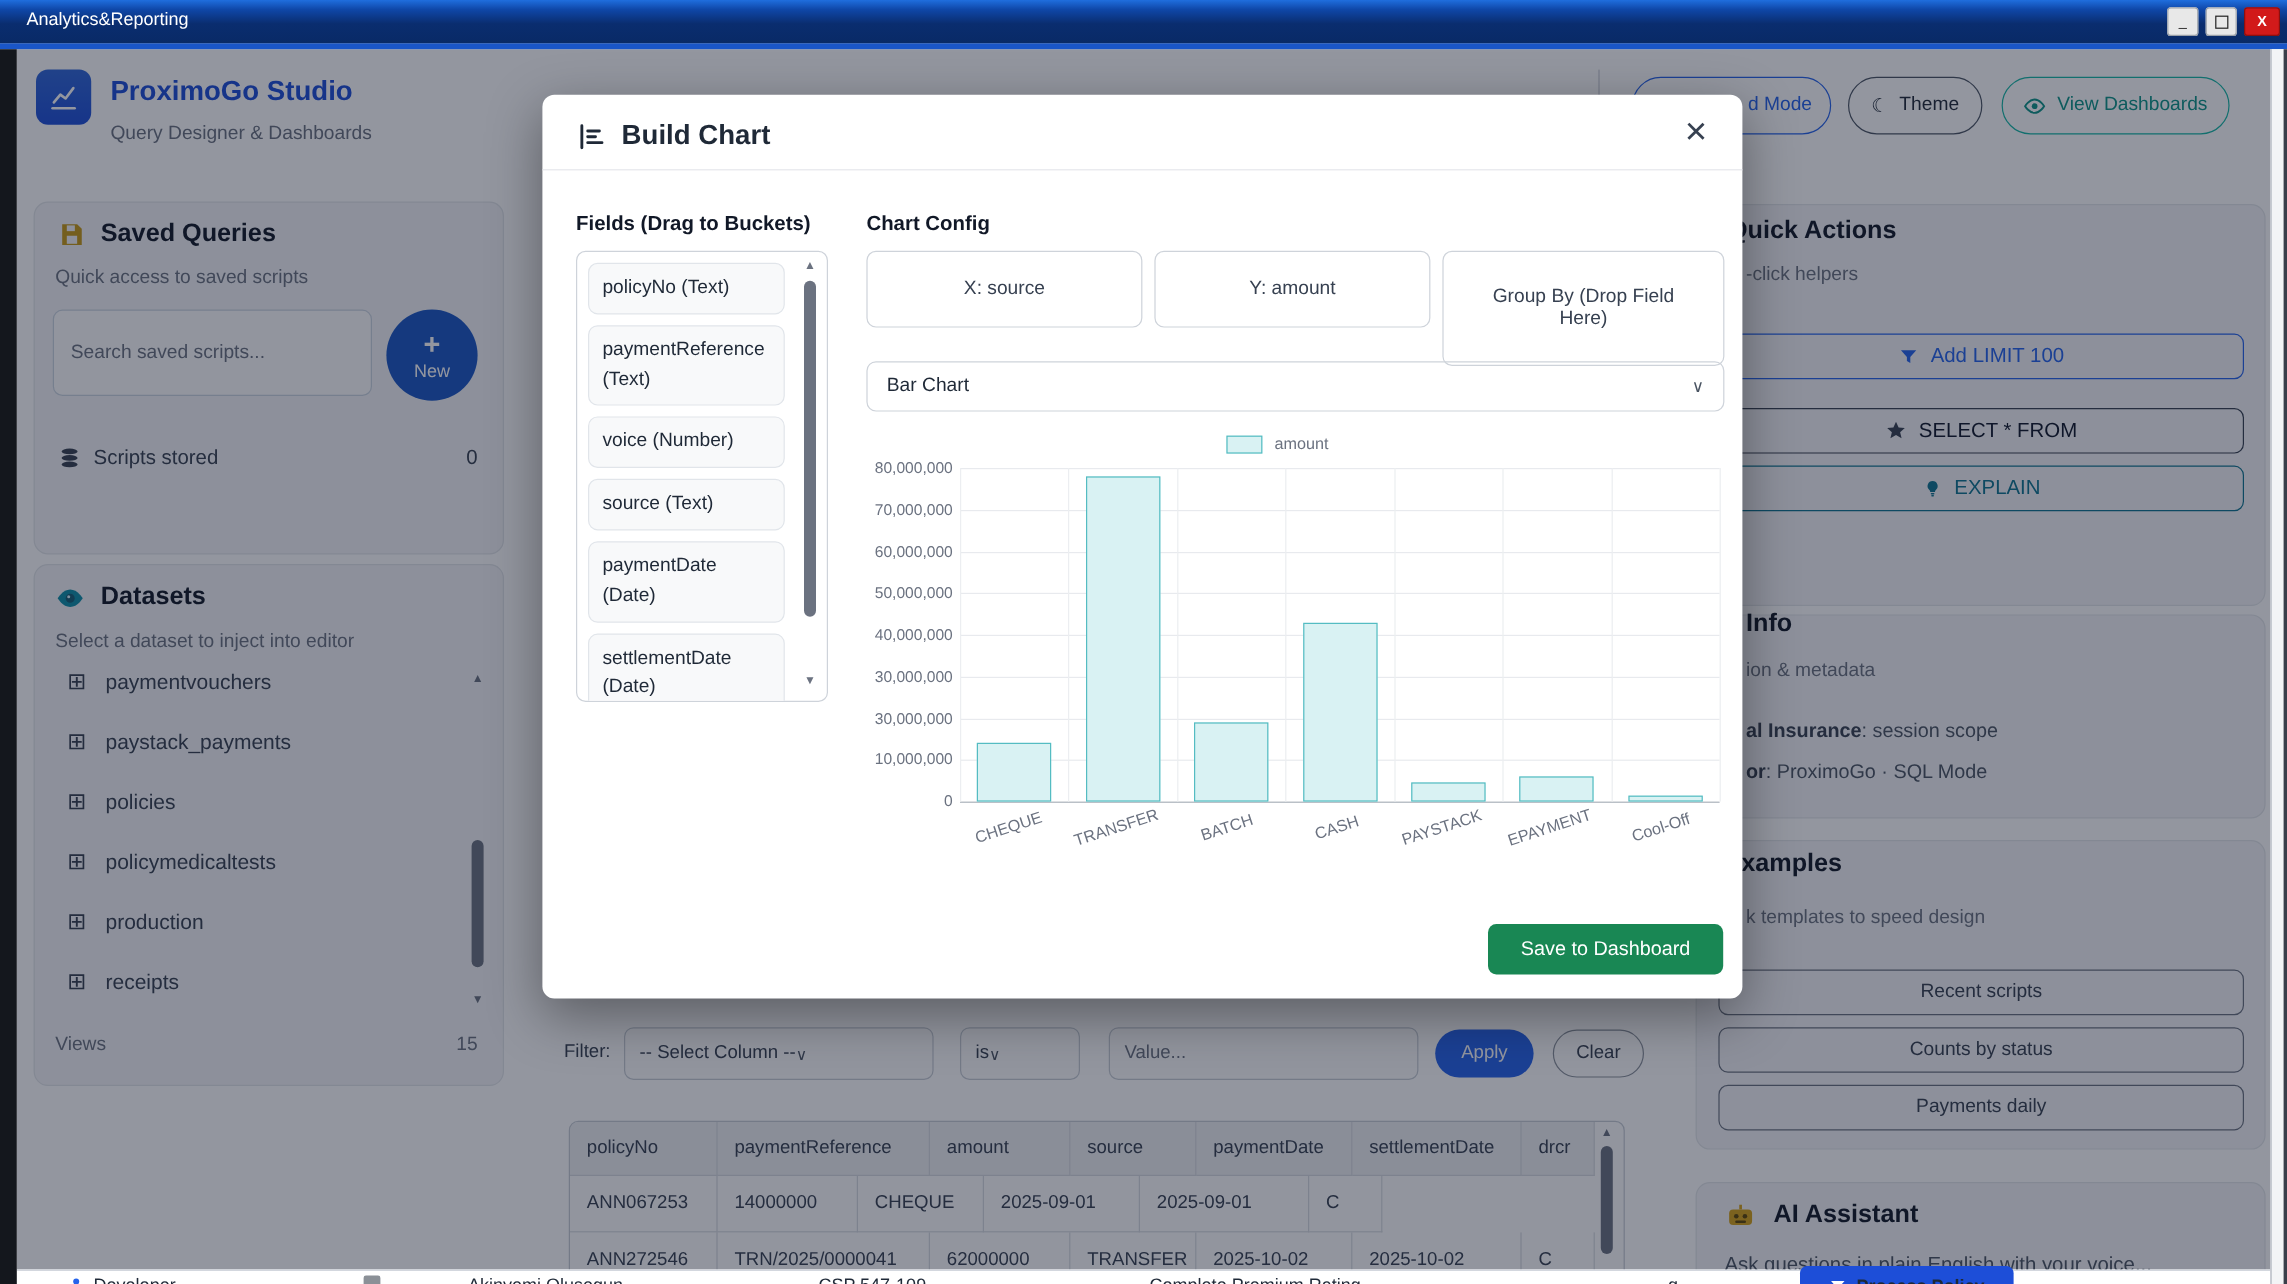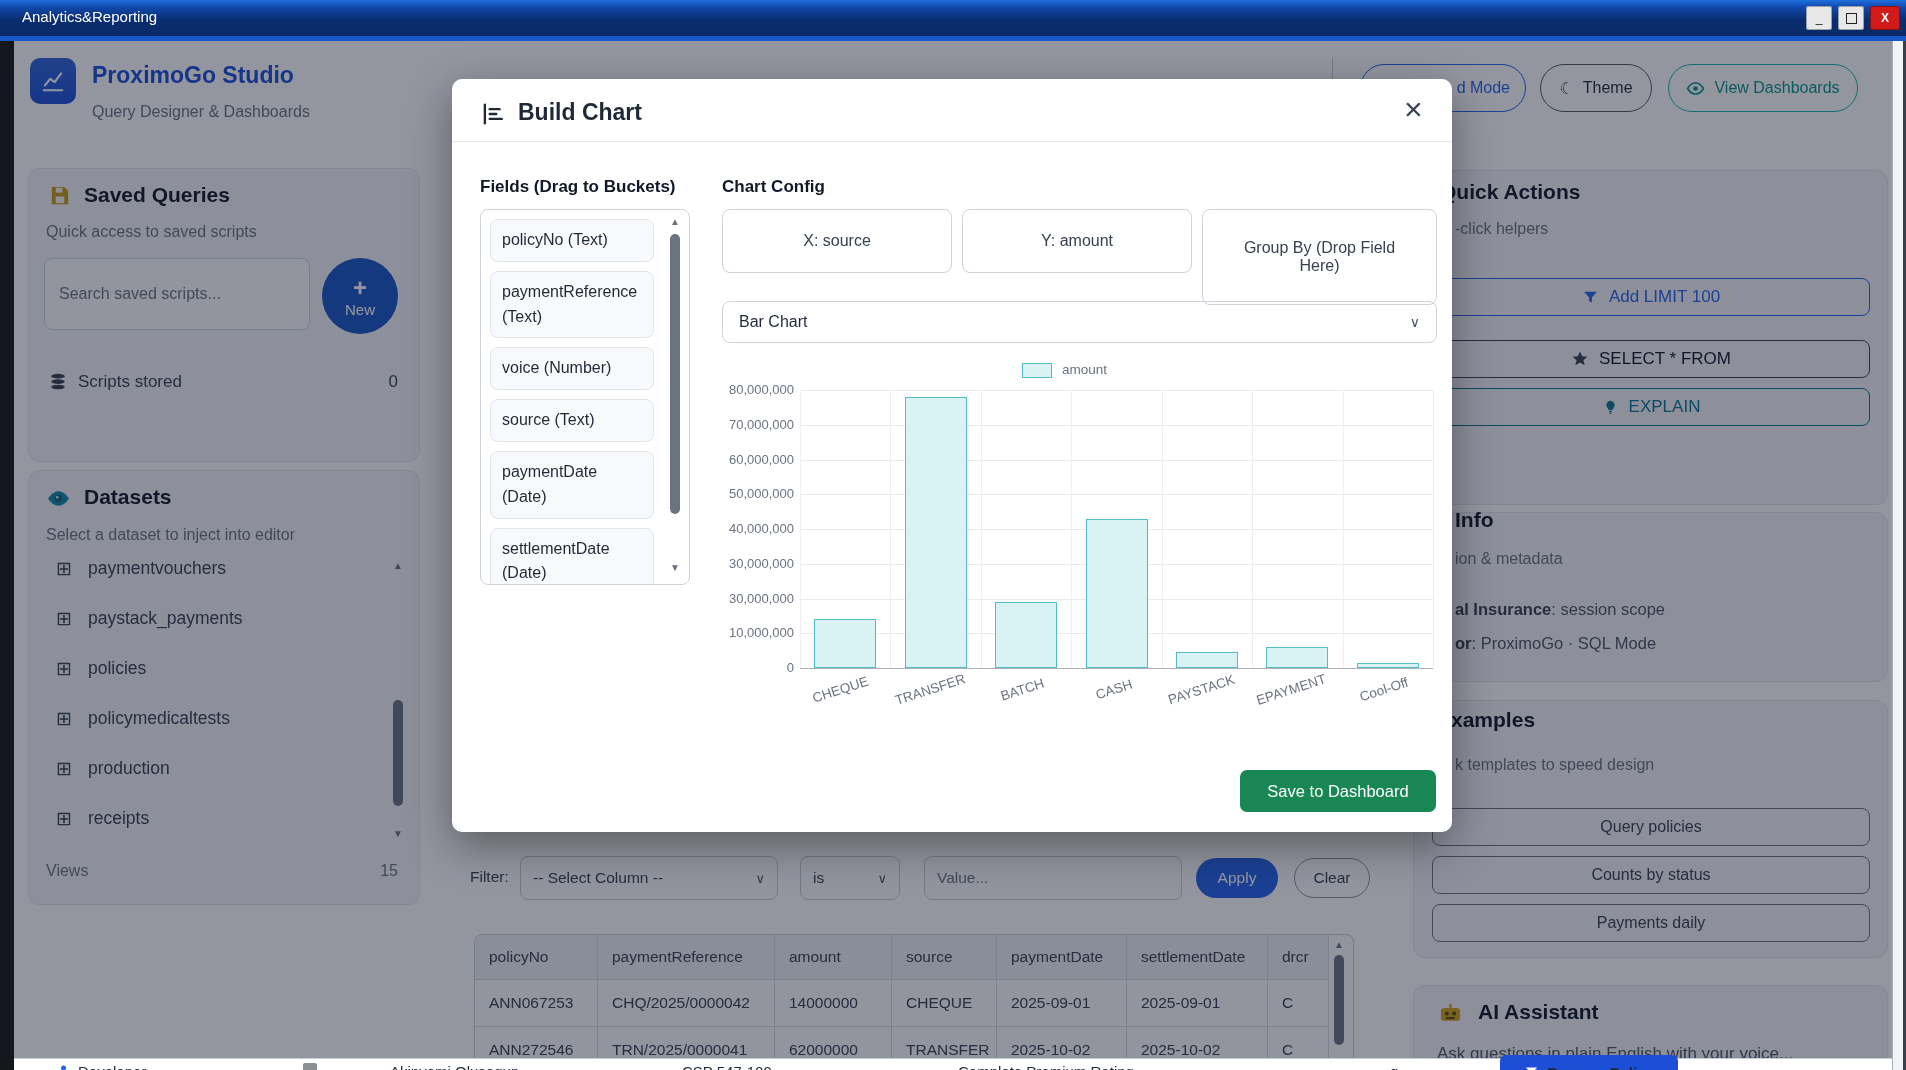--- a/index.html
+++ b/index.html
@@ -55,21 +55,21 @@
   .ds-item{position:absolute;left:12px;height:28px;display:flex;align-items:center;gap:16px;
      font-size:17.5px;color:#374151}
   .ds-item .gi{font-size:19px;color:#374151}
   .sb-arrow{position:absolute;font-size:10px;color:#6b7280;width:12px;text-align:center}
   .sb-thumb{position:absolute;width:10px;border-radius:5px;background:#6b7280}
   #ds-views{left:46px;top:862px;font-size:16px;color:#6b7280}
   #ds-views-val{left:44px;top:862px;width:354px;text-align:right;font-size:16px;color:#6b7280}
   
   #flt-label{left:470px;top:868px;font-size:15.5px;color:#374151}
   .selbox{border:1px solid #c6ccd4;border-radius:8px;background:#fdfdfd;box-sizing:border-box;
-     display:flex;align-items:center;justify-content:space-between;padding:0 12px;font-size:15.5px;color:#374151}
+     display:flex;align-items:center;justify-content:flex-start;padding:0 12px;font-size:15.5px;color:#374151}
   #flt-col{left:520px;top:856px;width:258px;height:44px}
   #flt-op{left:800px;top:856px;width:100px;height:44px}
   #flt-val{left:924px;top:856px;width:258px;height:44px;border:1px solid #c6ccd4;border-radius:8px;
      box-sizing:border-box;background:#fdfdfd;font-size:15.5px;color:#374151;padding:0 12px;outline:none}
   #flt-val::placeholder{color:#6b7280}
   #btn-apply{left:1196px;top:858px;width:82px;height:40px;border-radius:20px;background:#2563eb;color:#fff;
      display:flex;align-items:center;justify-content:center;font-size:15.5px}
   #btn-clear{left:1294px;top:858px;width:76px;height:40px;border-radius:20px;border:1px solid #8b929c;
      box-sizing:border-box;color:#374151;display:flex;align-items:center;justify-content:center;font-size:15.5px}
   #tbl-wrap{left:474px;top:934px;width:880px;height:136px;background:#fdfdfd;border:1px solid #c6ccd4;
@@ -267,21 +267,20 @@
         <div class="tcell" style="width: 123px; font-weight: normal;">policyNo</div>
         <div class="tcell" style="width: 177px; font-weight: normal;">paymentReference</div>
         <div class="tcell" style="width: 117px; font-weight: normal;">amount</div>
         <div class="tcell" style="width: 105px; font-weight: normal;">source</div>
         <div class="tcell" style="width: 130px; font-weight: normal;">paymentDate</div>
         <div class="tcell" style="width: 141px; font-weight: normal;">settlementDate</div>
         <div class="tcell" style="width: 61px; font-weight: normal;">drcr</div>
       </div>
       <div class="trow" style="top: 45px; height: 47px; width: 854px;">
         <div class="tcell" style="width: 123px;">ANN067253</div>
-        <div class="tcell" style="width: 177px;">CHQ/2025/0000042</div>
         <div class="tcell" style="width: 117px;">14000000</div>
         <div class="tcell" style="width: 105px;">CHEQUE</div>
         <div class="tcell" style="width: 130px;">2025-09-01</div>
         <div class="tcell" style="width: 141px;">2025-09-01</div>
         <div class="tcell" style="width: 61px;">C</div>
       </div>
       <div class="trow" style="top: 92px; height: 47px; width: 854px;">
         <div class="tcell" style="width: 123px;">ANN272546</div>
         <div class="tcell" style="width: 177px;">TRN/2025/0000041</div>
         <div class="tcell" style="width: 117px;">62000000</div>
@@ -334,21 +333,21 @@
   <b>al Insurance</b><span>: session scope</span>
 </div>
 <div class="abs info-line" style="top:634px">
   <b>or</b><span>: ProximoGo · SQL Mode</span>
 </div>
 
 <div class="abs card" id="card-ex"></div>
 <div class="abs" id="ex-title">Examples</div>
 <div class="abs" id="ex-sub">k templates to speed design</div>
 <div id="ex-btns">
-    <div class="abs ex-btn" style="top: 808px;">Query policies</div>
+    <div class="abs ex-btn" style="top: 808px;">Recent scripts</div>
     <div class="abs ex-btn" style="top: 856px;">Counts by status</div>
     <div class="abs ex-btn" style="top: 904px;">Payments daily</div>
   </div>
 
 <div class="abs card" id="card-ai"></div>
 <div class="abs" id="ai-icon">
   <svg width="27" height="27" viewBox="0 0 24 24">
       <rect x="3.5" y="7" width="17" height="11.5" rx="3" fill="#d4a017"></rect>
       <rect x="11" y="3.5" width="2" height="3.5" fill="#d4a017"></rect>
       <circle cx="8.8" cy="12" r="1.7" fill="#5b4506"></circle>

